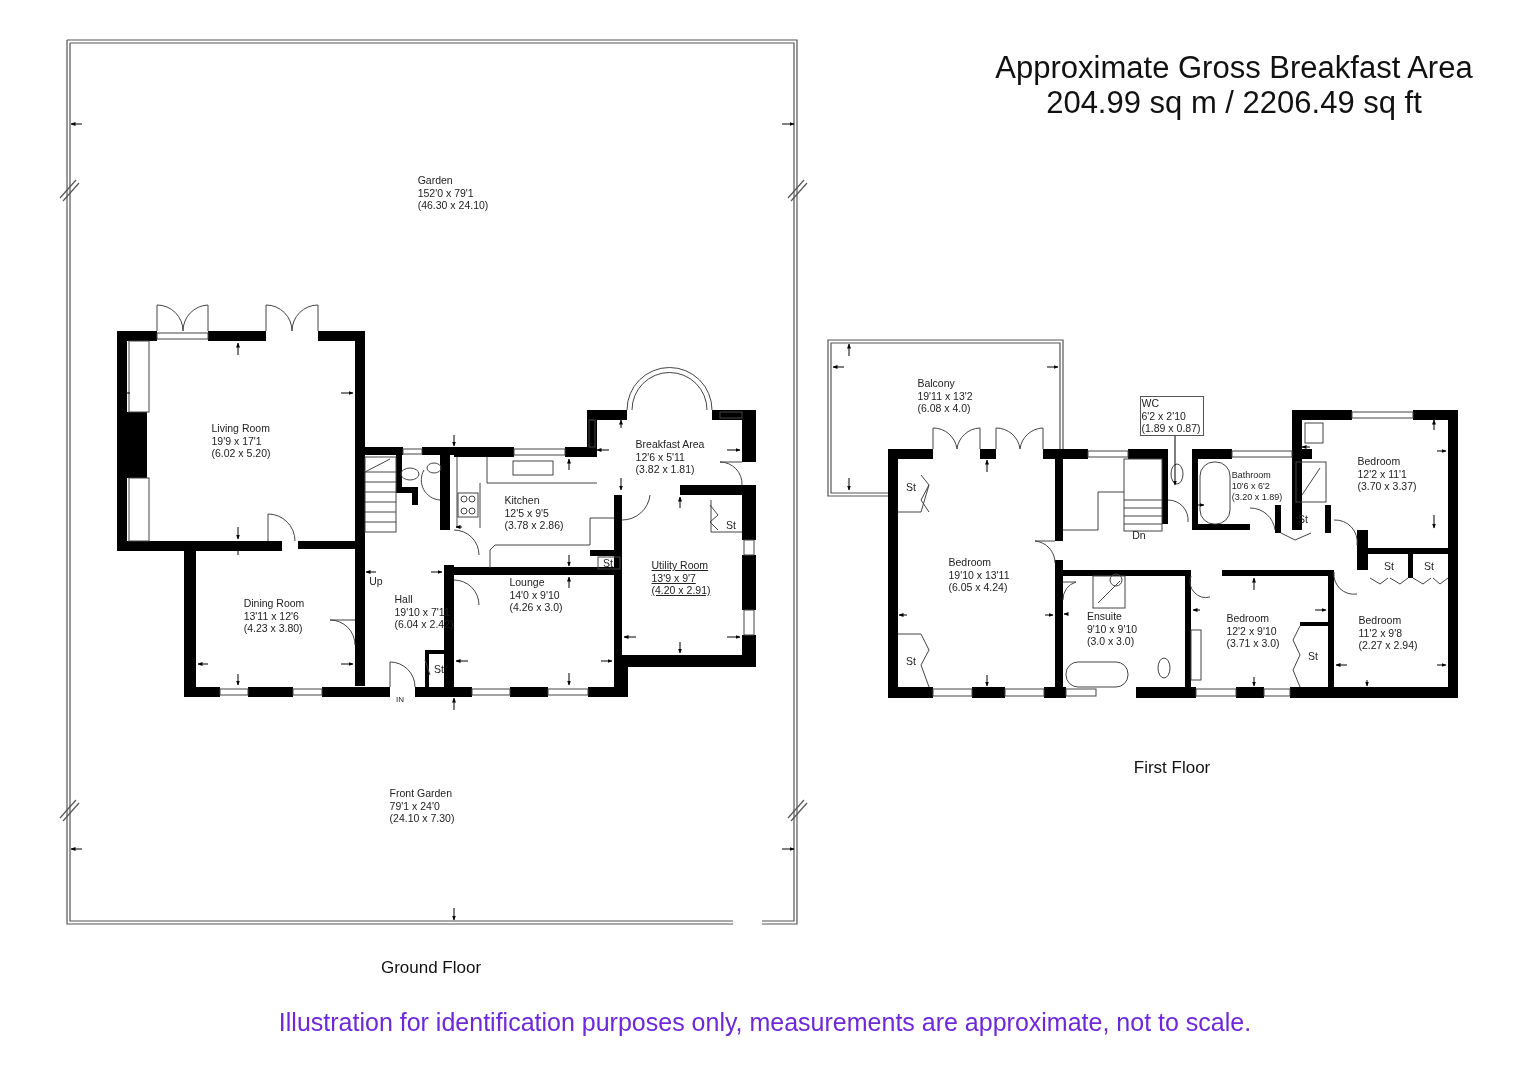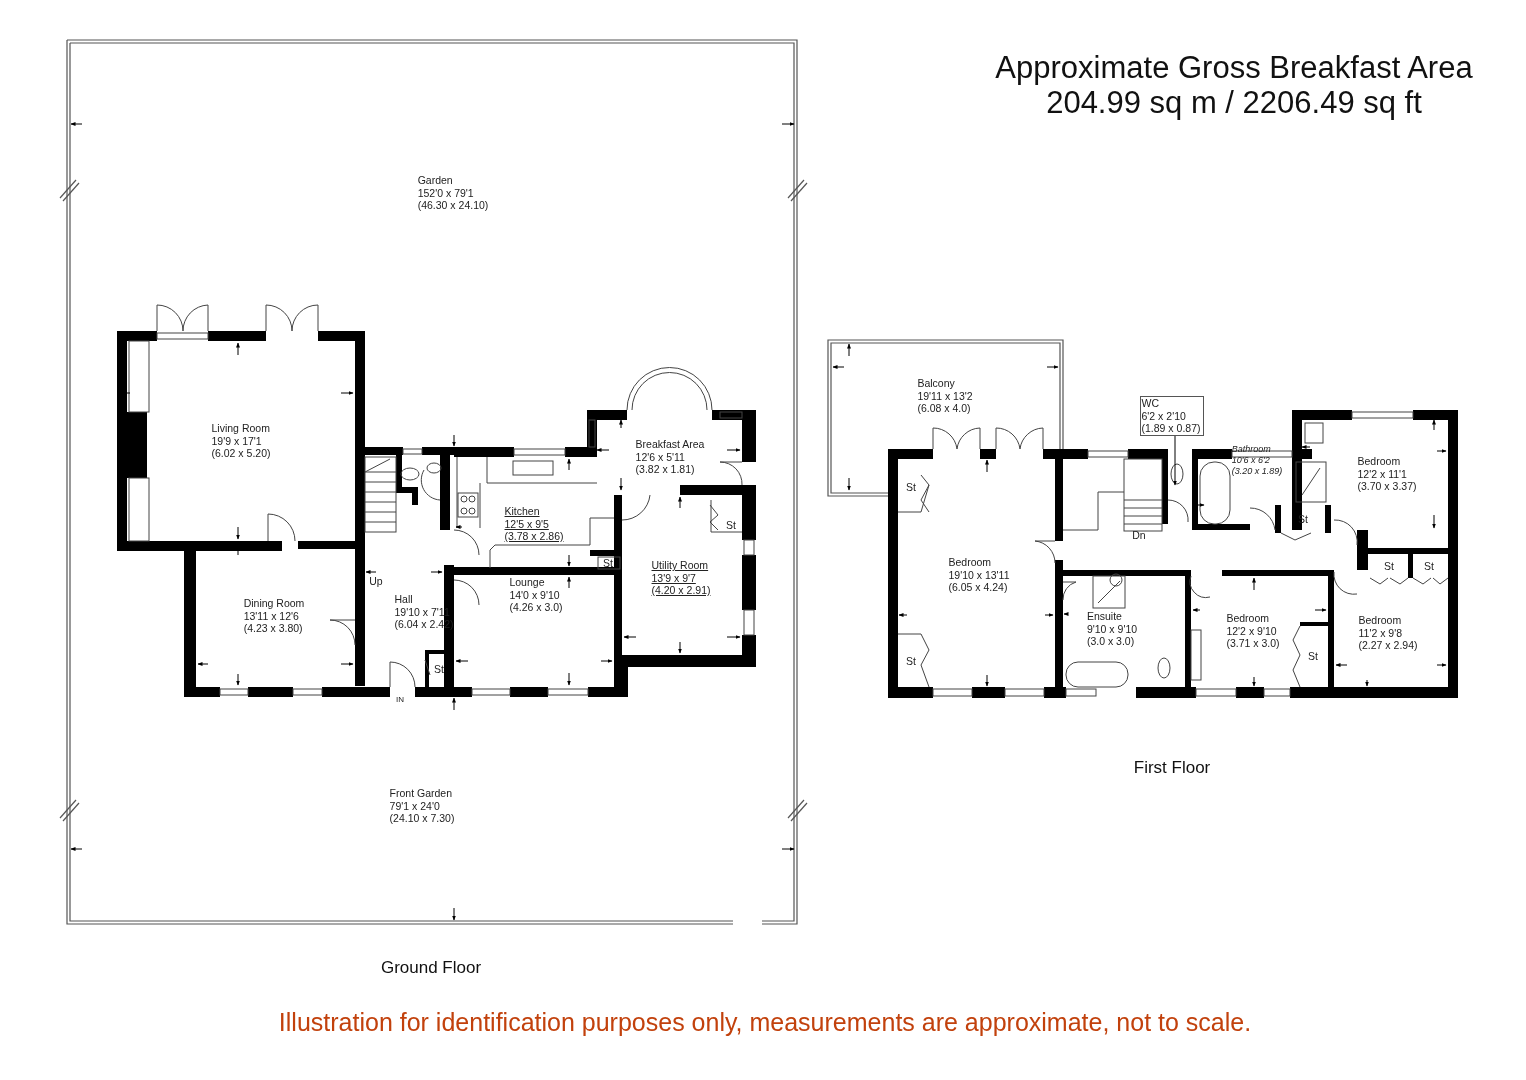--- a/index.html
+++ b/index.html
@@ -2,21 +2,21 @@
 <html><head>
 <meta charset="utf-8">
 <style>
   html,body{margin:0;padding:0;background:#ffffff;}
   body{width:1526px;height:1080px;position:relative;overflow:hidden;font-family:"Liberation Sans",sans-serif;color:#1a1a1a;}
   svg.plan{position:absolute;left:0;top:0;width:1526px;height:1080px;}
   .lbl{position:absolute;text-align:left;font-size:10.5px;line-height:12.5px;transform:translateX(-50%);white-space:nowrap;color:#222;}
   .lbl.sm{font-size:9px;line-height:11px;}
   .title{position:absolute;left:1234px;top:50px;transform:translateX(-50%);text-align:center;font-size:31px;line-height:35px;white-space:nowrap;color:#111;}
   .floor{position:absolute;font-size:17px;transform:translateX(-50%);white-space:nowrap;color:#111;}
-  .disclaimer{position:absolute;left:765px;top:1008px;transform:translateX(-50%);font-size:25px;white-space:nowrap;color:#c2410c;}
+  .disclaimer{position:absolute;left:765px;top:1008px;transform:translateX(-50%);font-size:25px;white-space:nowrap;color:#6d28d9;}
   .st{position:absolute;font-size:10.5px;transform:translate(-50%,-50%);color:#222;}
   .wcbox{position:absolute;border:1px solid #555;background:#fff;}
   .tag{position:absolute;font-size:10.5px;transform:translate(-50%,-50%);color:#222;}
 </style>
 </head>
 <body>
 
 <svg class="plan" viewBox="0 0 1526 1080" xmlns="http://www.w3.org/2000/svg">
   <defs>
     <marker id="ar" viewBox="0 0 10 10" refX="9" refY="5" markerWidth="5" markerHeight="5" orient="auto-start-reverse">
@@ -336,21 +336,21 @@
 <div class="lbl" style="left:274px;top:597px;">
   <div>Dining Room</div>
   <div>13'11 x 12'6</div>
   <div>(4.23 x 3.80)</div>
 </div>
 <div class="lbl" style="left:424px;top:572px;margin-top:21px;">
   <div>Hall</div>
   <div>19'10 x 7'11</div>
   <div>(6.04 x 2.42)</div>
 </div>
-<div class="lbl" style="left:534px;top:505px;text-decoration:underline;">
+<div class="lbl" style="left:534px;top:494px;">
   <div>Kitchen</div>
   <div>12'5 x 9'5</div>
   <div>(3.78 x 2.86)</div>
 </div>
 <div class="lbl" style="left:670px;top:438px;">
   <div>Breakfast Area</div>
   <div>12'6 x 5'11</div>
   <div>(3.82 x 1.81)</div>
 </div>
 <div class="lbl" style="left:681px;top:559px;text-decoration:underline;">
@@ -381,21 +381,21 @@
   <div>Balcony</div>
   <div>19'11 x 13'2</div>
   <div>(6.08 x 4.0)</div>
 </div>
 <div class="wcbox" style="left:1140px;top:396px;width:62px;height:38px;"></div>
 <div class="lbl" style="left:1171px;top:397px;">
   <div>WC</div>
   <div>6'2 x 2'10</div>
   <div>(1.89 x 0.87)</div>
 </div>
-<div class="lbl sm" style="left:1257px;top:444px;font-style:italic;">
+<div class="lbl sm" style="left:1257px;top:470px;">
   <div>Bathroom</div>
   <div>10'6 x 6'2</div>
   <div>(3.20 x 1.89)</div>
 </div>
 <div class="lbl" style="left:1387px;top:455px;">
   <div>Bedroom</div>
   <div>12'2 x 11'1</div>
   <div>(3.70 x 3.37)</div>
 </div>
 <div class="lbl" style="left:979px;top:556px;">

